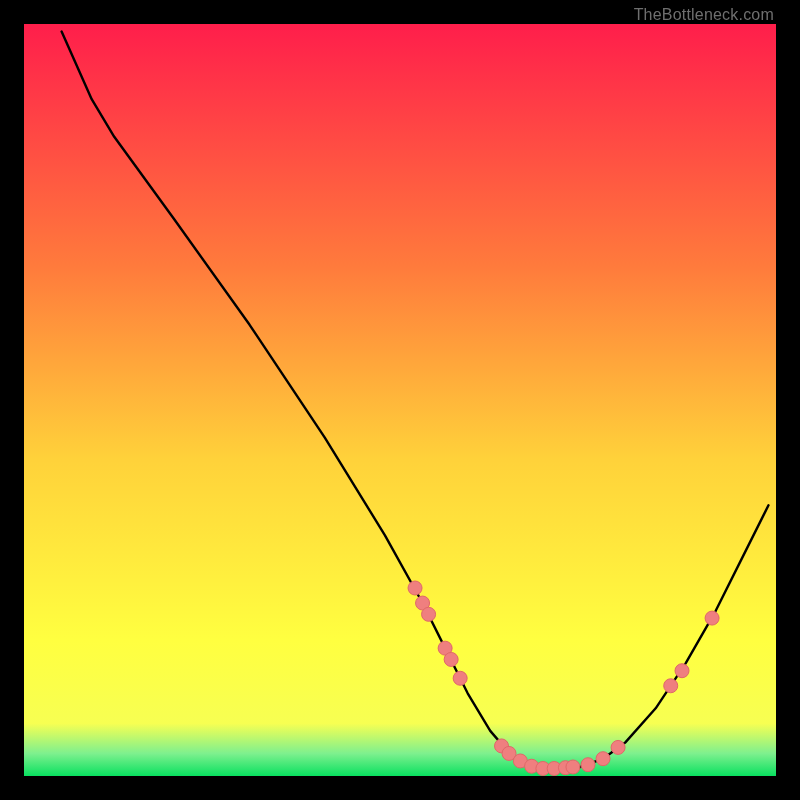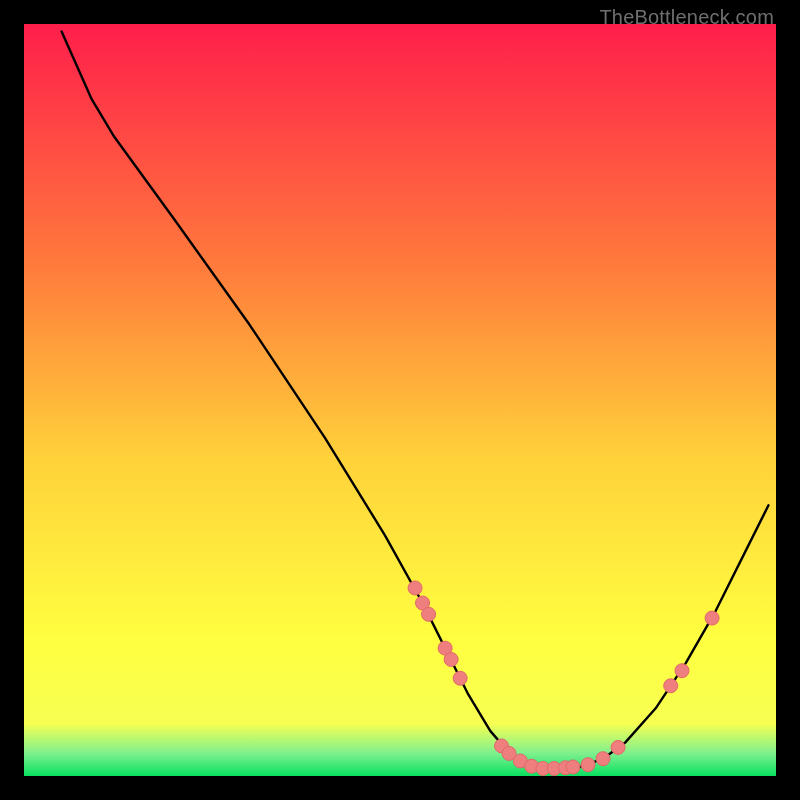--- a/index.html
+++ b/index.html
@@ -17,21 +17,21 @@
     top: 24px;
     width: 752px;
     height: 752px;
     box-sizing: border-box;
   }
   .attribution {
     position: absolute;
     top: 6px;
     right: 26px;
     color: #6f6f6f;
-    font-size: 20px;
+    font-size: 16px;
     font-weight: 500;
     letter-spacing: 0.2px;
   }
   svg {
     display: block;
   }
 </style>
 </head>
 <body>
 

